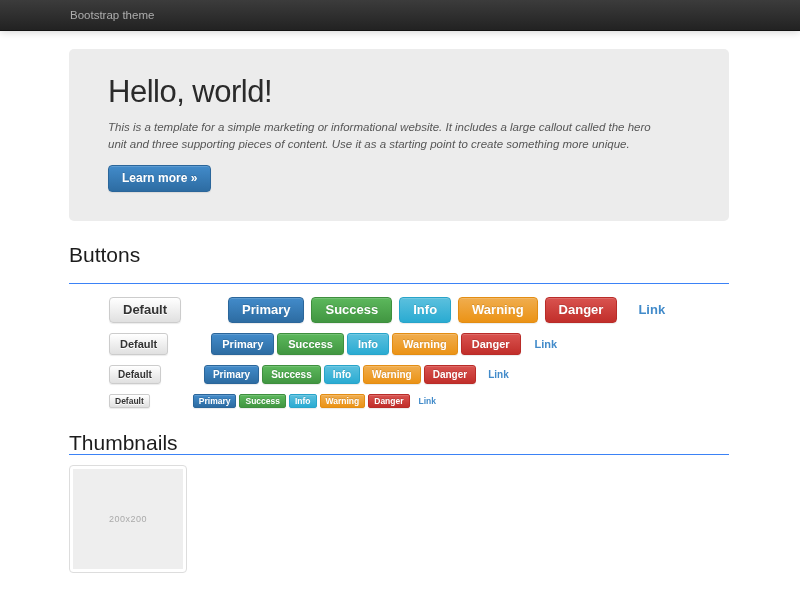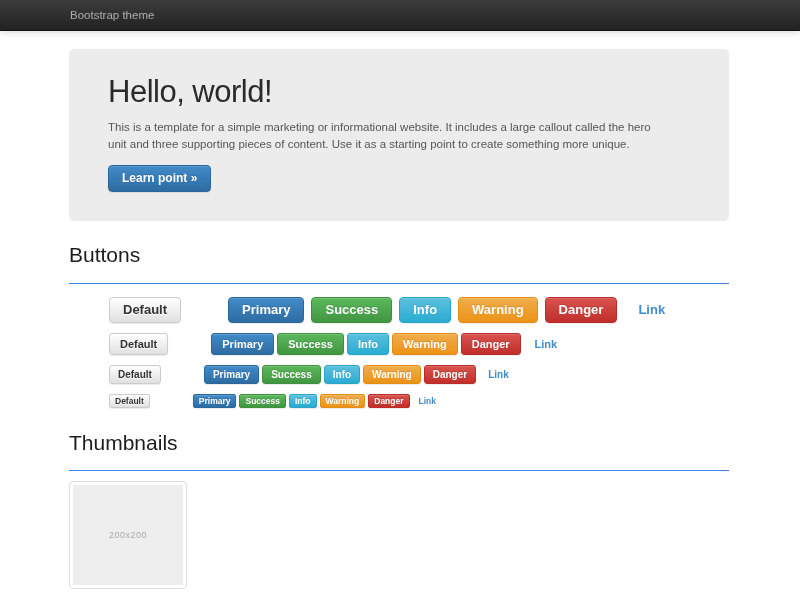--- a/index.html
+++ b/index.html
@@ -46,37 +46,37 @@
     margin-top:18px; height:172px; box-sizing:border-box;
     background:#ececec; border-radius:5px;
     padding:27px 60px 0 39px;
   }
   .jumbotron h1 {
     margin:0; font-size:31px; line-height:32px;
     font-weight:500; color:#2a2a2a; letter-spacing:-0.5px;
   }
   .jumbotron p {
     margin:11px 0 0; font-size:11.5px; line-height:17px;
-    color:#565656; max-width:605px;
+    color:#565656; max-width:605px;font-style:italic;
   }
   .btn-hero {
     display:inline-block; margin-top:12px;
     background:linear-gradient(#428bca,#2d6ca2);
     border:1px solid #2b669a; border-radius:4px;
     color:#fff; font-size:12px; font-weight:bold; line-height:13px;
     padding:6px 13px; cursor:pointer;
     text-shadow:0 -1px 0 rgba(0,0,0,.15);
     box-shadow:inset 0 1px 0 rgba(255,255,255,.15), 0 1px 1px rgba(0,0,0,.08);
   }
 
   
   .page-header { border-bottom:1px solid #3b82f6; }
   .page-header h2 { margin:0; font-size:21px; line-height:22px; font-weight:500; color:#1c1c1c; }
   #buttons-header { margin-top:23px; padding-bottom:17px; }
-  #thumbs-header  { margin-top:24px; padding-bottom:16px; }
+  #thumbs-header  { margin-top:24px; padding-bottom:0; }
 
   
   .btn-rows { margin-top:13px; }
   .btn-row { display:flex; align-items:center; margin-bottom:10px; }
   .btn {
     display:inline-block; border:1px solid transparent; cursor:pointer;
     font-family:inherit; font-weight:bold; color:#fff; text-decoration:none;
     text-shadow:0 -1px 0 rgba(0,0,0,.12);
     box-shadow:inset 0 1px 0 rgba(255,255,255,.15), 0 1px 1px rgba(0,0,0,.08);
   }
@@ -116,21 +116,21 @@
   <div class="navbar-inner">
     <a class="brand">Bootstrap theme</a>
   </div>
 </header>
 
 <main class="container">
 
   <section class="jumbotron">
     <h1>Hello, world!</h1>
     <p>This is a template for a simple marketing or informational website. It includes a large callout called the hero unit and three supporting pieces of content. Use it as a starting point to create something more unique.</p>
-    <a class="btn-hero">Learn point »</a>
+    <a class="btn-hero">Learn more »</a>
   </section>
 
   <div class="page-header" id="buttons-header">
     <h2>Buttons</h2>
   </div>
 
   <div class="btn-rows">
       <div class="btn-row lg">
         <button class="btn size-lg v-default">Default</button>
         <button class="btn size-lg v-primary">Primary</button>

